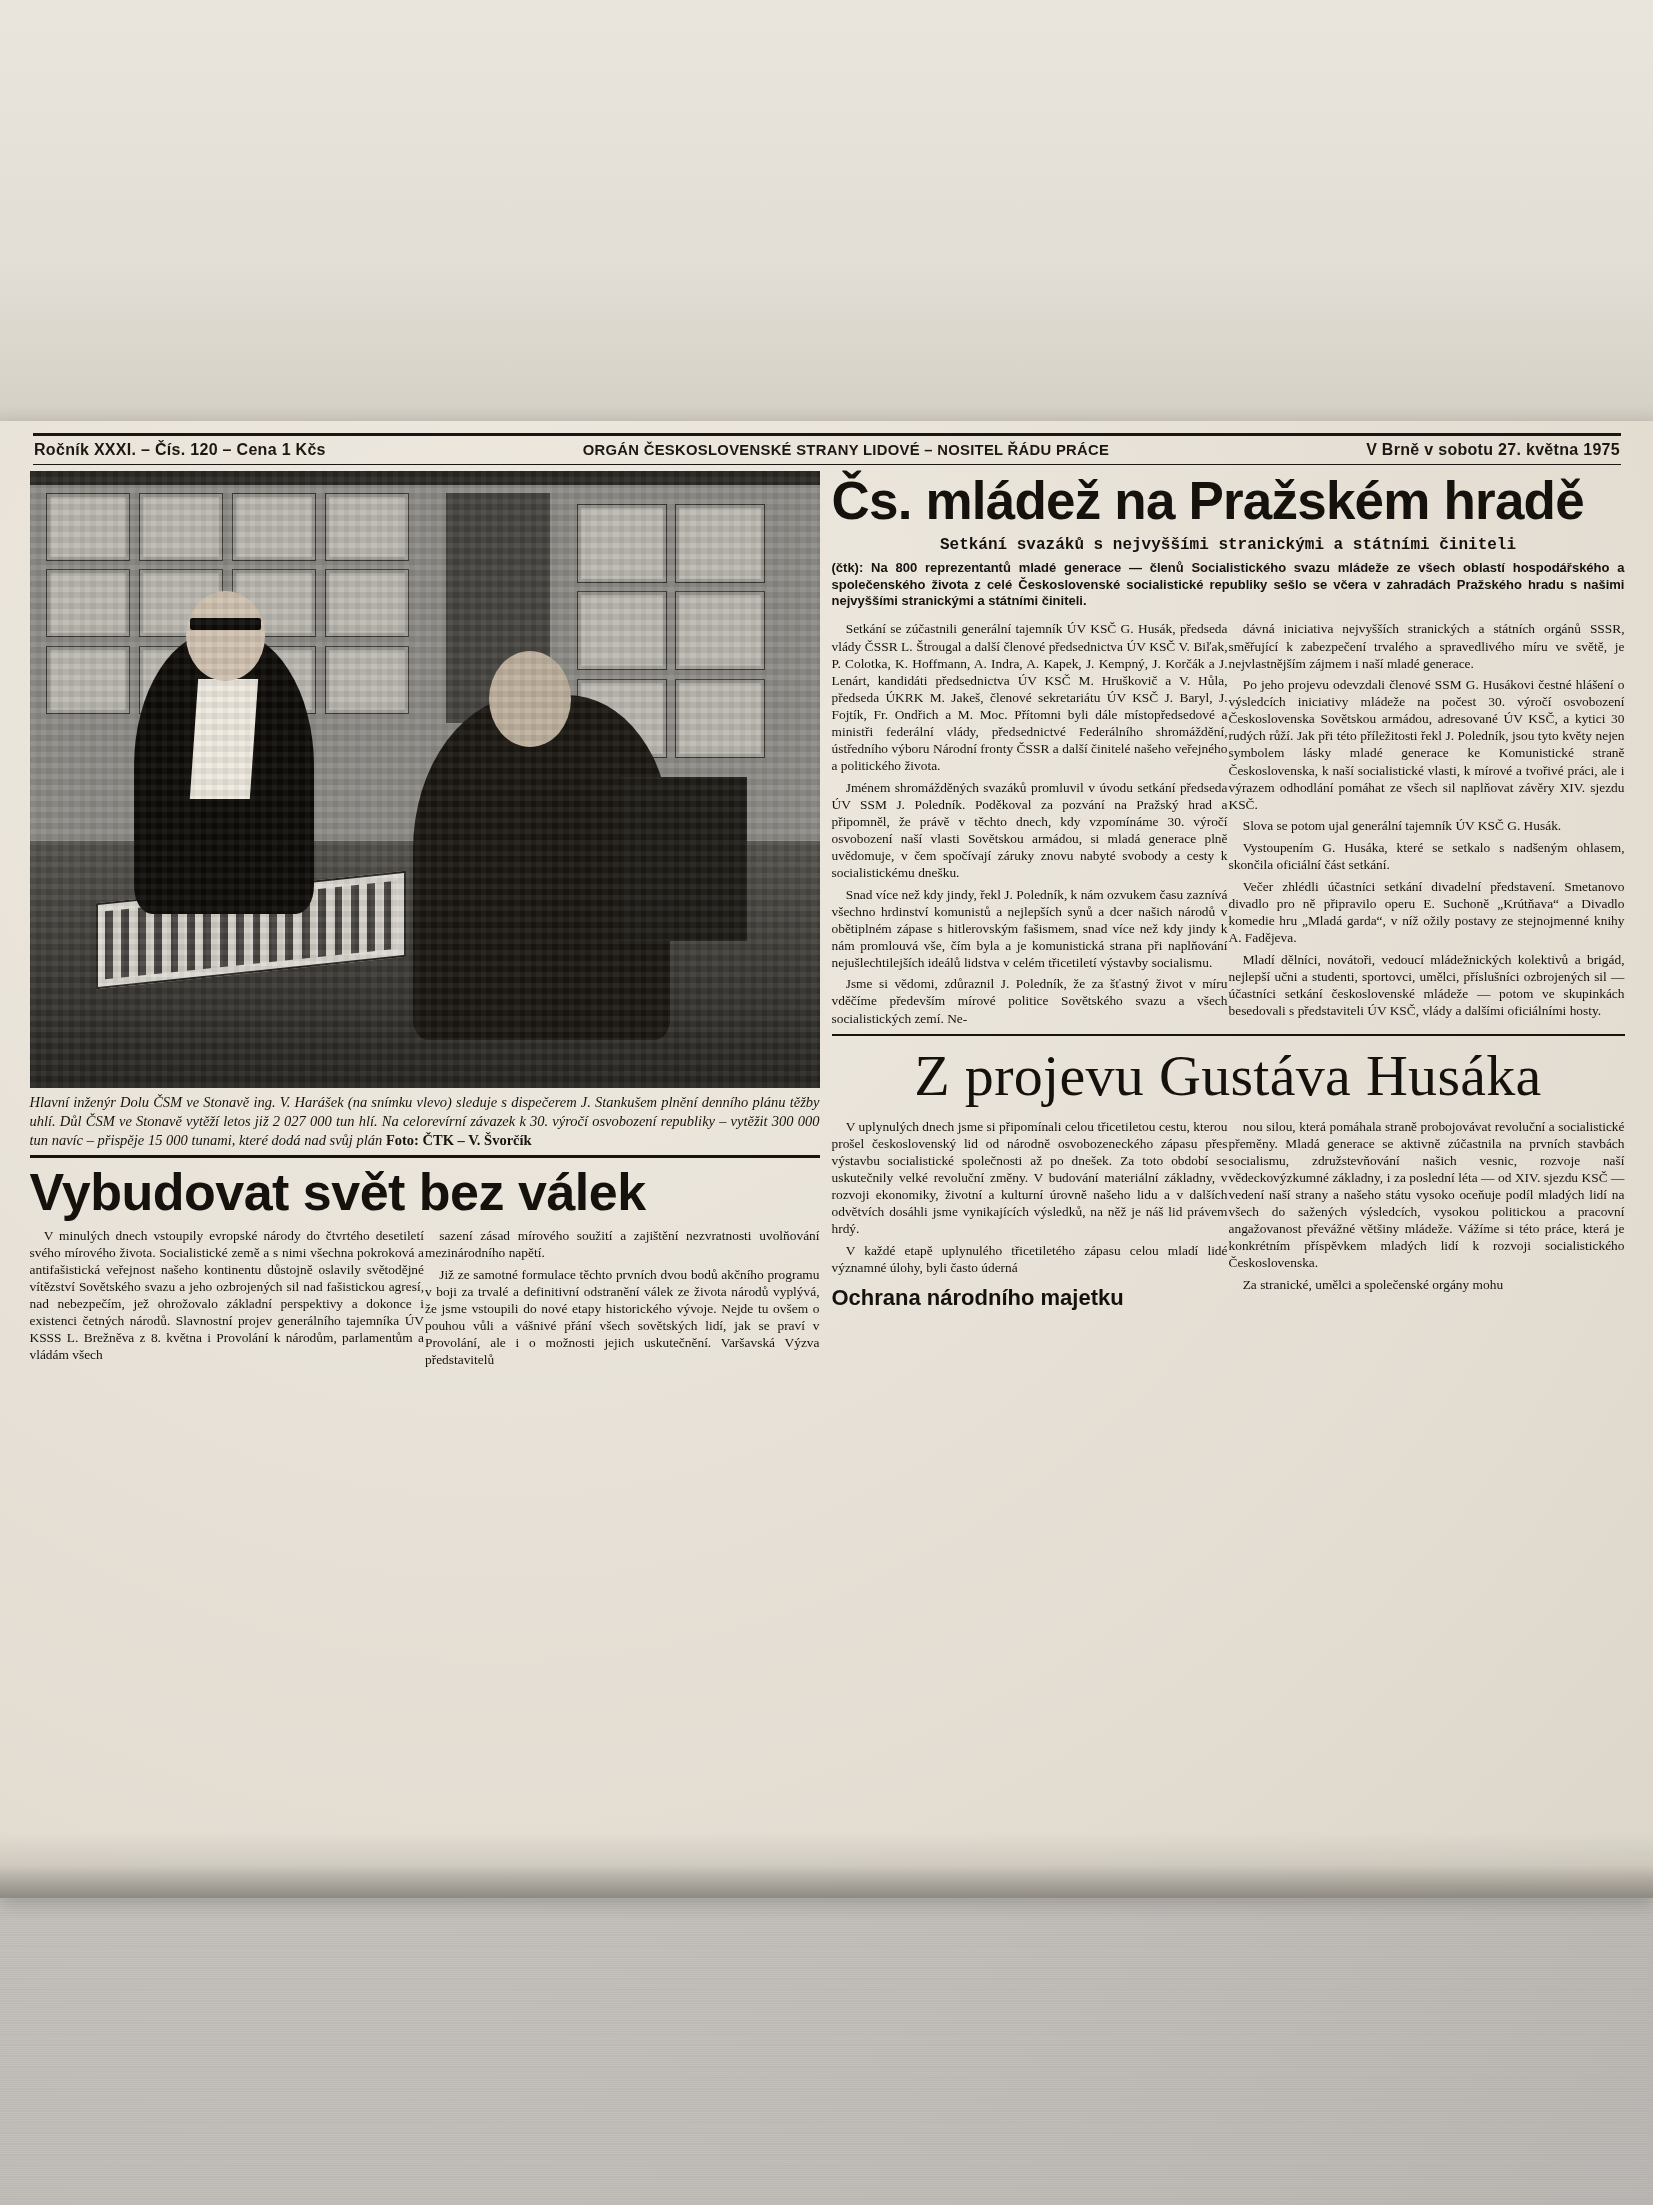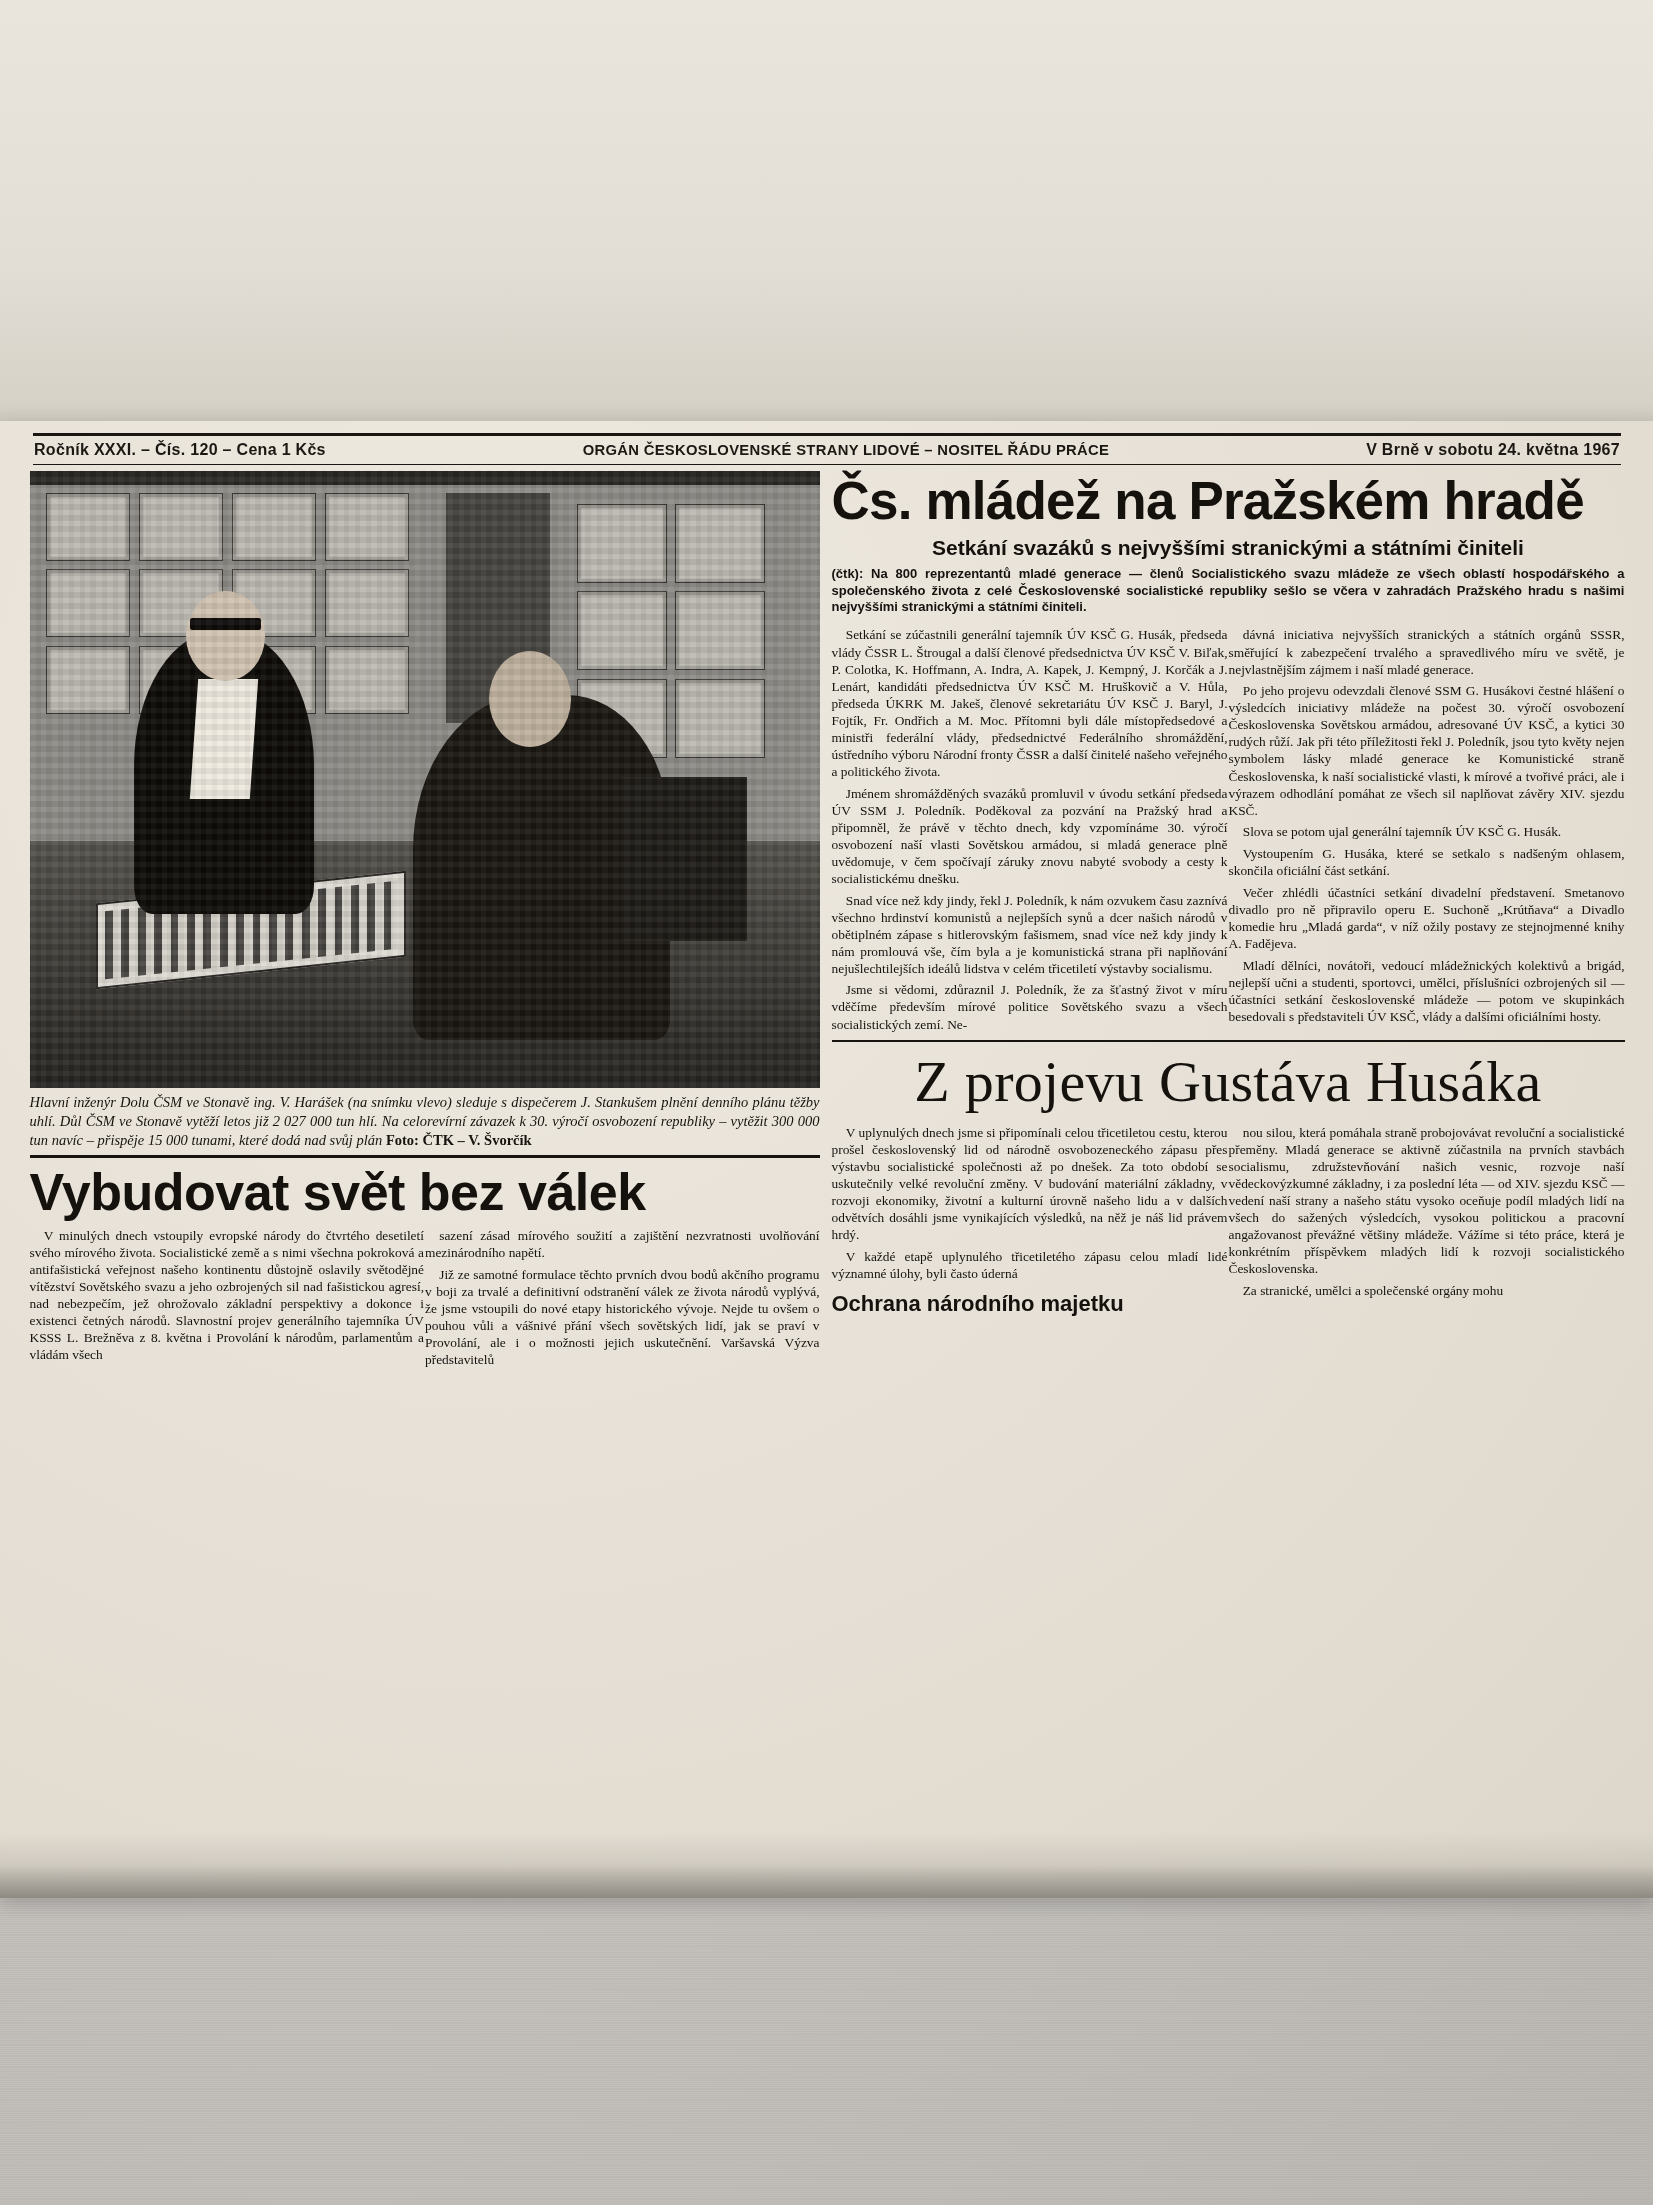--- a/index.html
+++ b/index.html
@@ -221,23 +221,23 @@
     font-family: "Liberation Sans", sans-serif;
     font-weight: bold;
     font-size: 53px;
     line-height: 1.0;
     letter-spacing: -0.8px;
     color: #15120e;
     margin: 3.3px 0 8.8px 0;
     white-space: nowrap;
   }
   .subhead {
-    font-family: Liberation Sans, sans-serif;
+    font-family: Liberation Mono, monospace;
     font-weight: bold;
-    font-size: 21px;
+    font-size: 16px;
     text-align: center;
     color: #15120e;
     margin-bottom: 6.6px;
   }
   .lede {
     font-family: "Liberation Sans", sans-serif;
     font-size: 13px;
     line-height: 1.26;
     text-align: justify;
     font-weight: bold;
@@ -281,21 +281,21 @@
 <div id="surface"></div>
 
 <div id="topfold"></div>
 
 <div id="paper">
 
   <div class="rule"></div>
   <div class="mast-meta">
     <div>Ročník XXXI. – Čís. 120 – Cena 1 Kčs</div>
     <div class="center">ORGÁN ČESKOSLOVENSKÉ STRANY LIDOVÉ – NOSITEL ŘÁDU PRÁCE</div>
-    <div>V Brně v sobotu 24. května 1967</div>
+    <div>V Brně v sobotu 27. května 1975</div>
   </div>
   <div class="rule thin"></div>
 
   <div class="content">
 
     <div class="col-left">
 
       <div class="photo-wrap">
         <div class="photo">
           <div class="wall">

